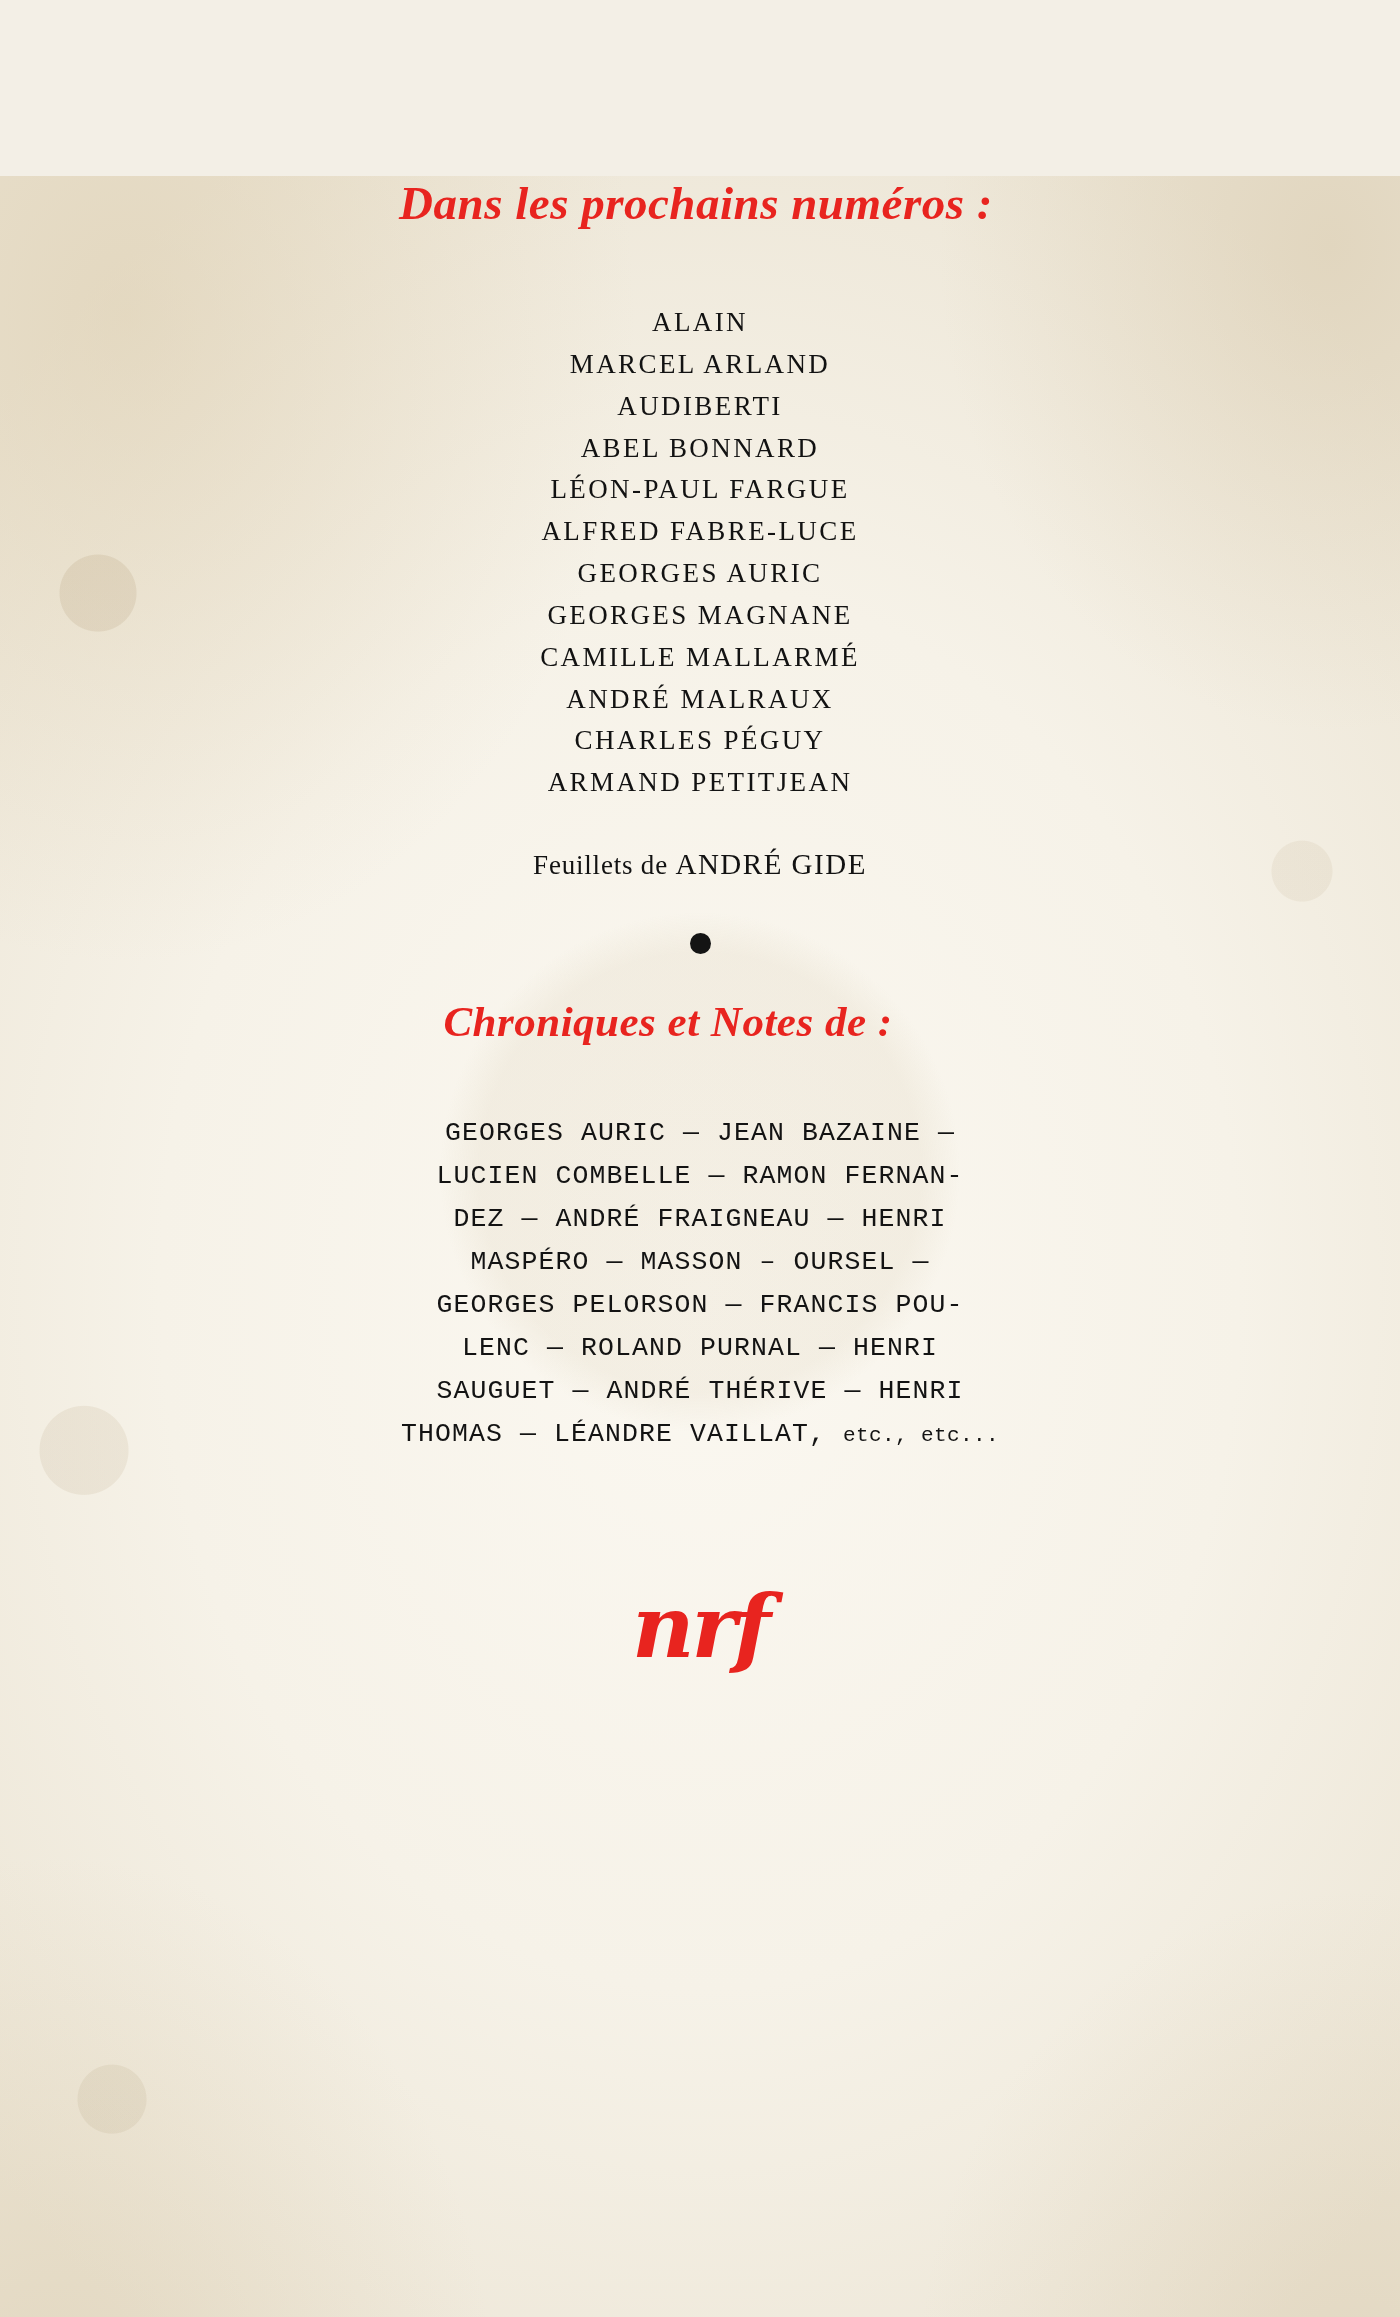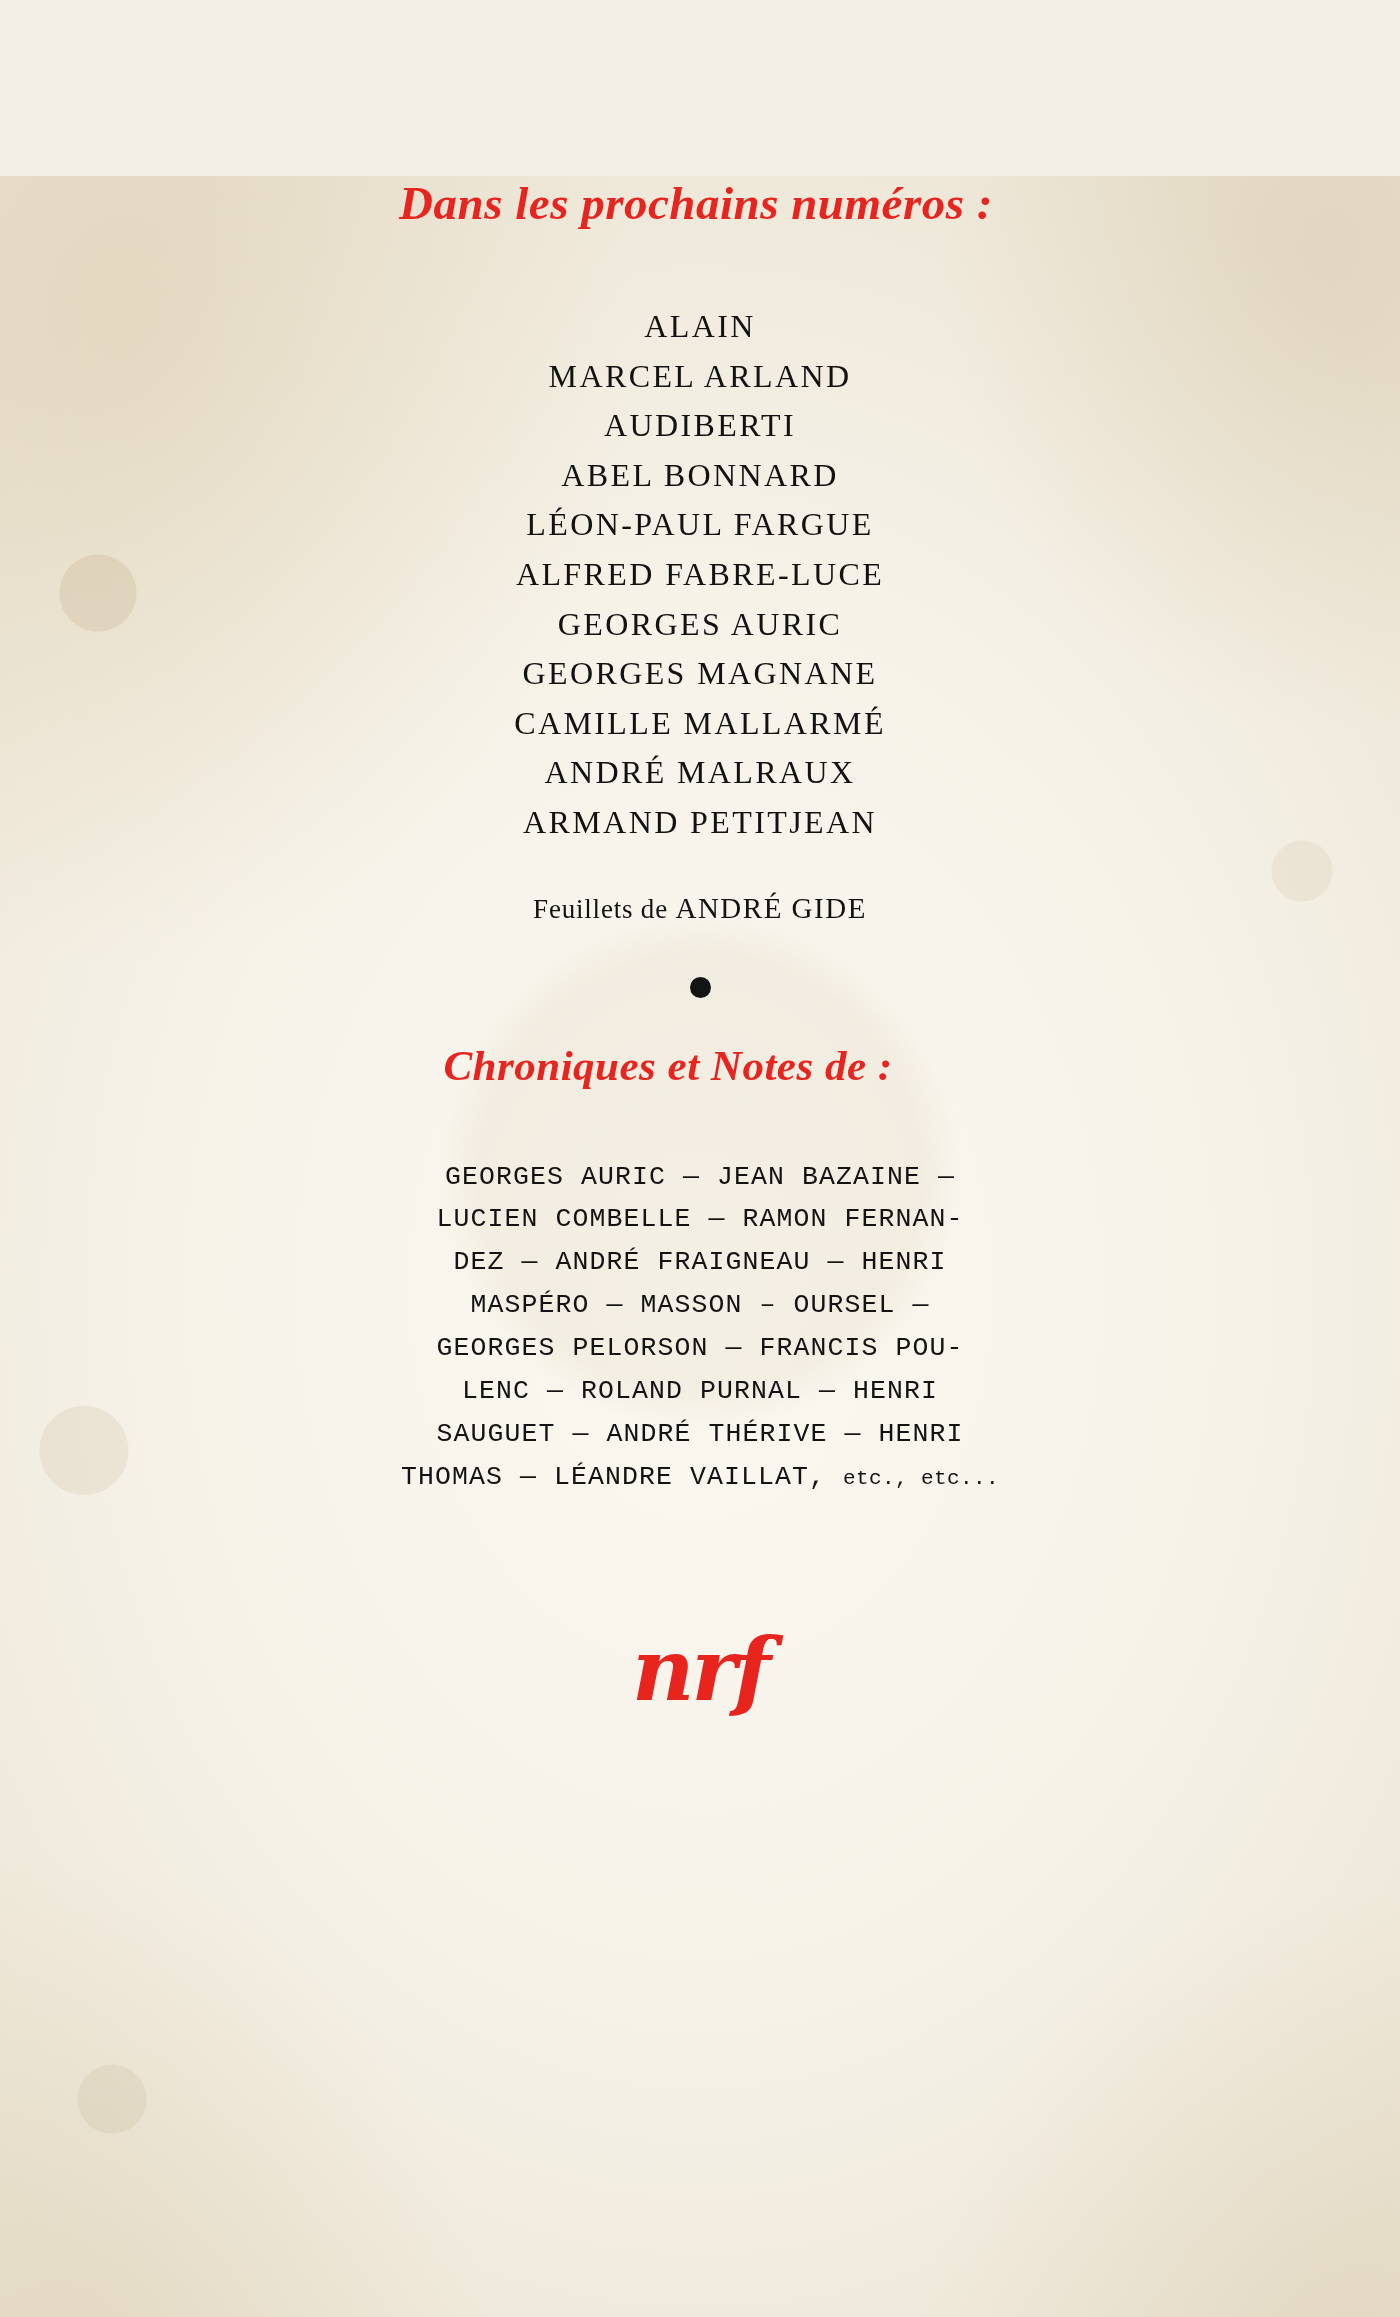--- a/index.html
+++ b/index.html
@@ -66,21 +66,21 @@
     margin-top: 0;
     margin-left: -96px;
   }
 
   
   .contributors {
     margin-top: 72px;
     line-height: 1.55;
   }
   .contributor {
-    font-size: 32px;
+    font-size: 27px;
     letter-spacing: 2.4px;
     color: #121212;
     white-space: nowrap;
   }
   .feuillets {
     margin-top: 44px;
     font-size: 29px;
     letter-spacing: 1.5px;
     color: #121212;
   }
@@ -152,20 +152,21 @@
       <div class="contributor">ALAIN</div>
       <div class="contributor">MARCEL ARLAND</div>
       <div class="contributor">AUDIBERTI</div>
       <div class="contributor">ABEL BONNARD</div>
       <div class="contributor">LÉON-PAUL FARGUE</div>
       <div class="contributor">ALFRED FABRE-LUCE</div>
       <div class="contributor">GEORGES AURIC</div>
       <div class="contributor">GEORGES MAGNANE</div>
       <div class="contributor">CAMILLE MALLARMÉ</div>
       <div class="contributor">ANDRÉ MALRAUX</div>
+      <div class="contributor">CHARLES PÉGUY</div>
       <div class="contributor">ARMAND PETITJEAN</div>
     </div>
 
     <div class="feuillets">
       <span class="small">Feuillets de </span><span>ANDRÉ GIDE</span>
     </div>
 
     <div class="dot-wrap">
       <span class="dot"></span>
     </div>

